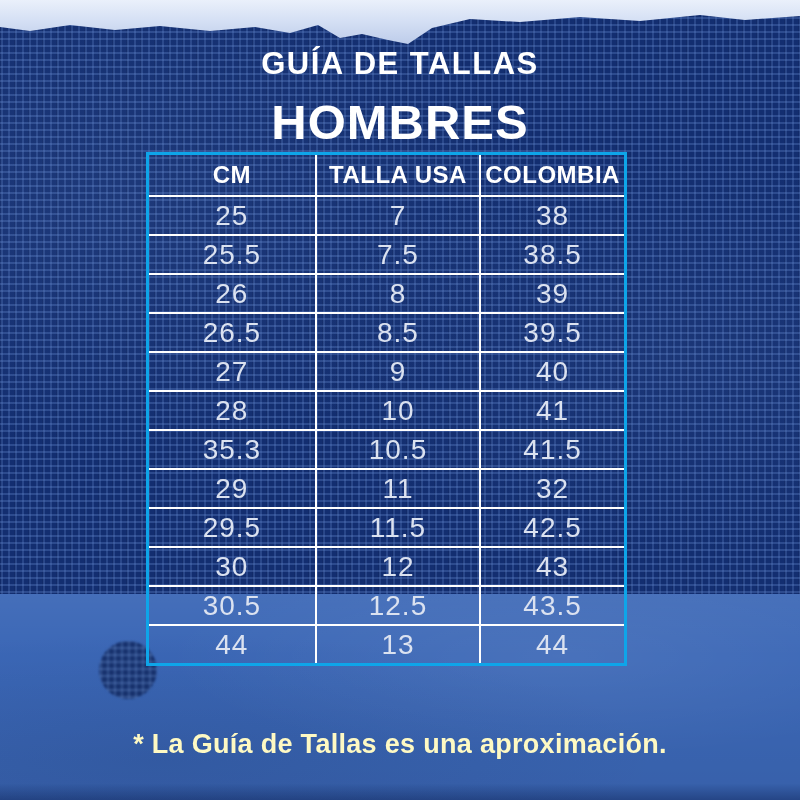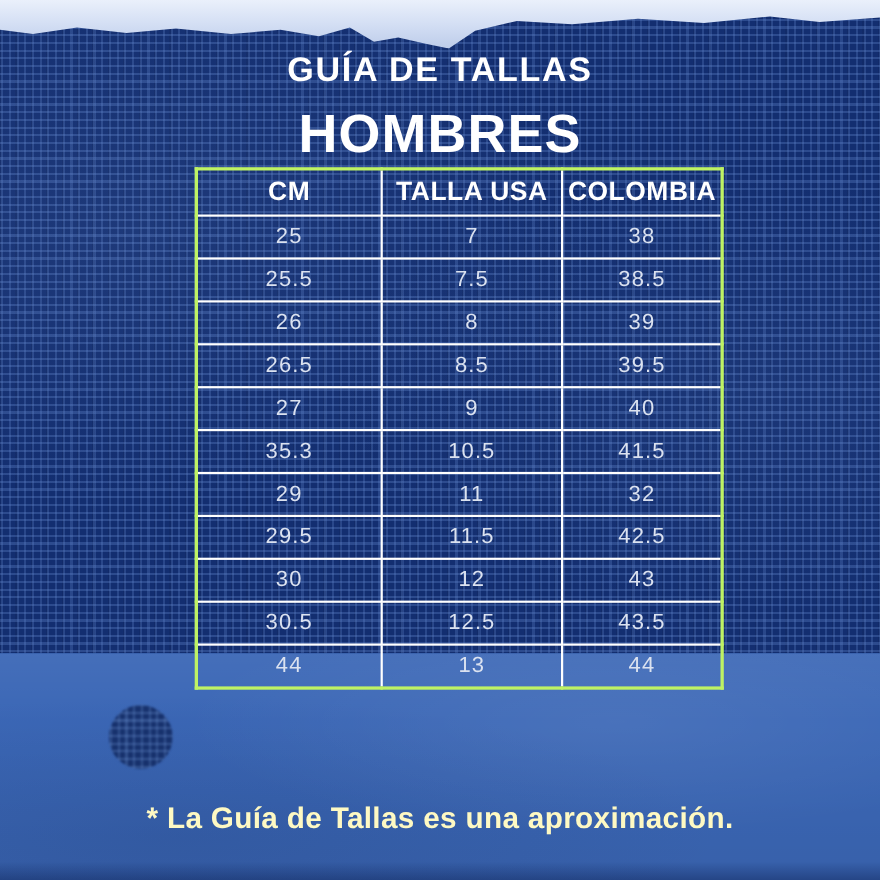--- a/index.html
+++ b/index.html
@@ -47,36 +47,36 @@
     clip-path:polygon(0 0,800px 0,800px 16px,745px 20px,700px 15px,640px 21px,
       580px 17px,520px 22px,470px 19px,432px 28px,408px 44px,388px 40px,
       362px 34px,340px 38px,318px 25px,290px 33px,255px 27px,210px 31px,
       160px 26px,115px 30px,70px 25px,30px 31px,0 27px);
   }
   .content{position:absolute;left:0;top:0;width:796px;height:800px;}
   .title-block{position:absolute;left:0;top:46px;width:800px;text-align:center;color:#ffffff;}
   .title-line1{font-size:31px;font-weight:bold;letter-spacing:1.5px;}
   .title-line2{font-size:49px;font-weight:800;letter-spacing:1px;margin-top:12px;}
   .size-table{
-    position:absolute;left:177px;top:152px;width:481px;
+    position:absolute;left:146px;top:152px;width:481px;
     border-collapse:collapse;table-layout:fixed;
-    border:3px solid #bef264;
+    border:3px solid #0ea5e9;
   }
   .size-table th, .size-table td{
     border:2px solid #ffffff;
     text-align:center;vertical-align:middle;
     padding:0;
   }
   .size-table th{
     height:40px;color:#ffffff;
     font-size:24px;font-weight:bold;letter-spacing:0.5px;
   }
   .size-table td{
     height:37px;color:#dbe2f0;
-    font-size:20px;font-weight:300;letter-spacing:1px;
+    font-size:28px;font-weight:300;letter-spacing:1px;
   }
   .size-table col.c1{width:35.2%;}
   .size-table col.c2{width:34.4%;}
   .size-table col.c3{width:30.4%;}
   .footer{
     position:absolute;left:0;top:729px;width:800px;
     text-align:center;color:#fef9c3;
     font-size:27px;font-weight:bold;letter-spacing:0.3px;
   }
 </style>
@@ -128,20 +128,25 @@
             <td>26.5</td>
             <td>8.5</td>
             <td>39.5</td>
           </tr>
           <tr>
             <td>27</td>
             <td>9</td>
             <td>40</td>
           </tr>
           <tr>
+            <td>28</td>
+            <td>10</td>
+            <td>41</td>
+          </tr>
+          <tr>
             <td>35.3</td>
             <td>10.5</td>
             <td>41.5</td>
           </tr>
           <tr>
             <td>29</td>
             <td>11</td>
             <td>32</td>
           </tr>
           <tr>

